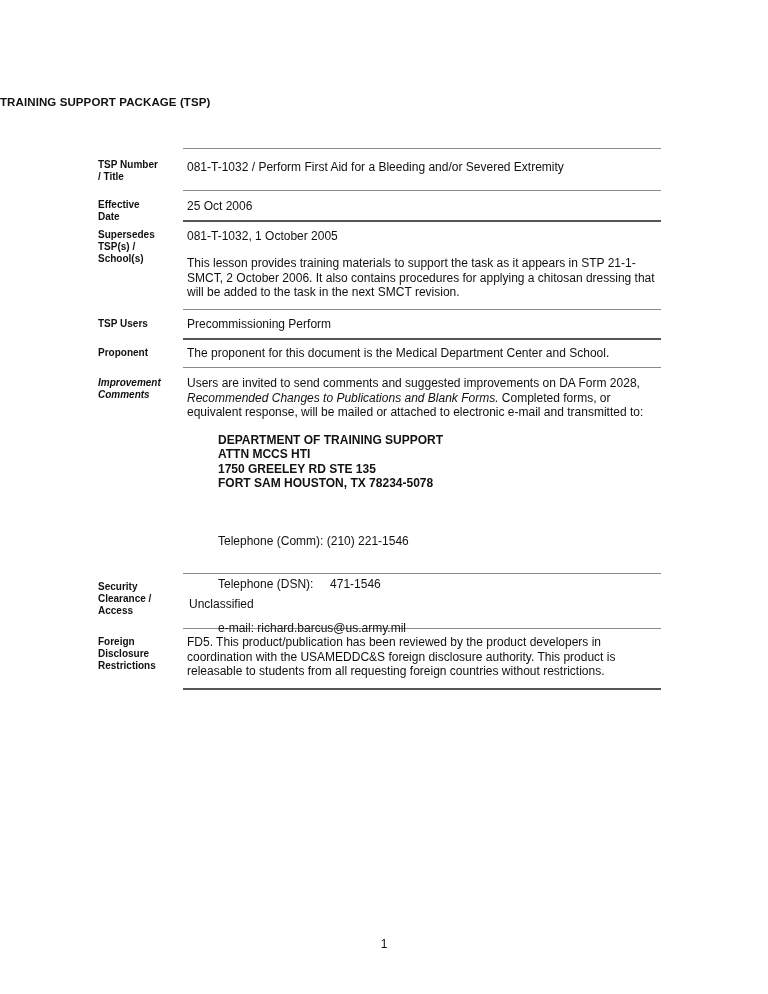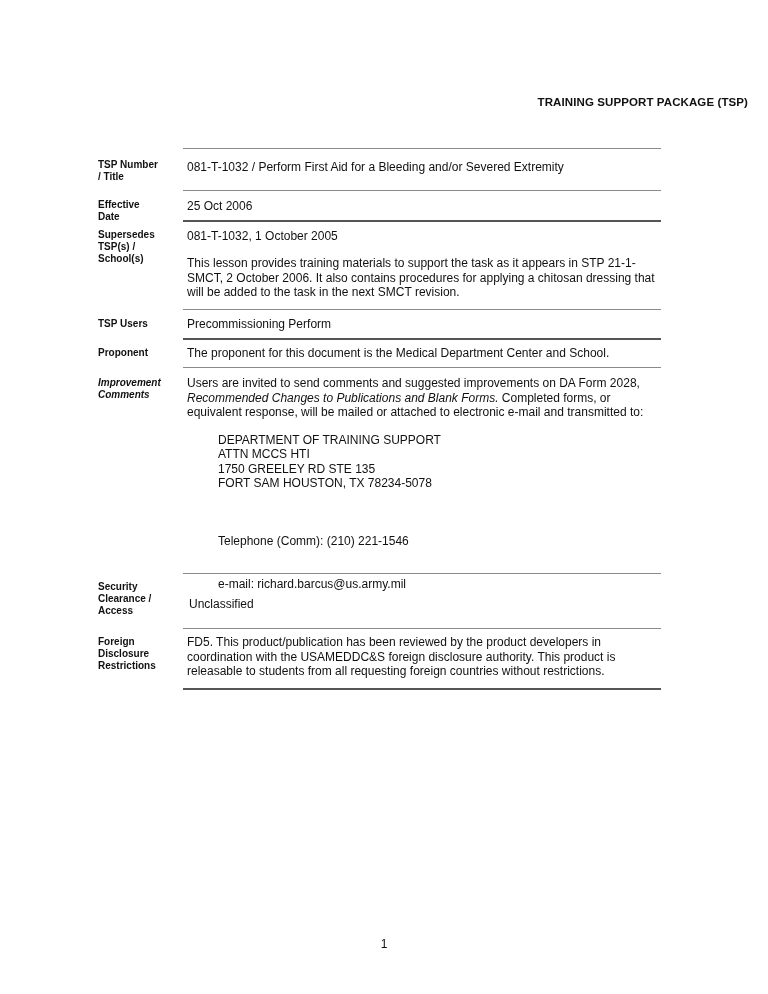--- a/index.html
+++ b/index.html
@@ -1,17 +1,17 @@
 <!DOCTYPE html>
 <html><head>
 <meta charset="utf-8">
 <style>
   html, body { margin:0; padding:0; background:#fff; }
   body { width:768px; height:994px; position:relative; font-family:"Liberation Sans", sans-serif; color:#111; overflow:hidden; }
-  .title { position:absolute; top:96px; left:0; width:748px; text-align:right; font-weight:bold; font-size:11.5px; letter-spacing:0.1px; }
+  .title { position:absolute; top:96px; left:0; width:748px; text-align:left; font-weight:bold; font-size:11.5px; letter-spacing:0.1px; }
   .label { position:absolute; left:98px; width:62px; font-weight:bold; font-size:10px; line-height:12px; }
   .value { position:absolute; left:187px; width:475px; font-size:12px; line-height:14.5px; }
   .rule { position:absolute; left:183px; width:478px; height:1px; background:#8a8a8a; }
   .rule.thick { height:2px; background:#555; }
   .addr { margin-left:31px; }
   .pageno { position:absolute; top:937px; left:0; width:768px; text-align:center; font-size:12px; }
   i { font-style:italic; }
   p { margin:0; }
 </style>
 </head>
@@ -41,28 +41,29 @@
 
 <div class="label" style="top:318px;">TSP Users</div>
 <div class="value" style="top:317px;">Precommissioning Perform</div>
 
 <div class="label" style="top:347px;">Proponent</div>
 <div class="value" style="top:346px;">The proponent for this document is the Medical Department Center and School.</div>
 
 <div class="label" style="top:377px;font-style:italic;">Improvement Comments</div>
 <div class="value" style="top:376px;">
   <p><span>Users are invited to send comments and suggested improvements on DA Form 2028, </span><i>Recommended Changes to Publications and Blank Forms.</i><span>  Completed forms, or equivalent response, will be mailed or attached to electronic e-mail and transmitted to:</span></p>
-  <div class="addr" style="margin-top:13px;">
+  <div class="addr" style="margin-top:13px;font-weight:bold;">
     <div>DEPARTMENT OF TRAINING SUPPORT</div>
     <div>ATTN  MCCS HTI</div>
     <div>1750 GREELEY RD  STE 135</div>
     <div>FORT SAM HOUSTON, TX  78234-5078</div>
   </div>
   <div class="addr" style="margin-top:14px; white-space:pre;">
     <div>Telephone (Comm): (210) 221-1546</div>
+    <div>Telephone (DSN):     471-1546</div>
     <div>e-mail: richard.barcus@us.army.mil</div>
   </div>
 </div>
 
 <div class="label" style="top:581px;">Security Clearance / Access</div>
 <div class="value" style="top:597px; left:189px;">Unclassified</div>
 
 <div class="label" style="top:636px;">Foreign Disclosure Restrictions</div>
 <div class="value" style="top:635px;">FD5. This product/publication has been reviewed by the product developers in coordination with the USAMEDDC&amp;S foreign disclosure authority.  This product is releasable to students from all requesting foreign countries without restrictions.</div>
 

